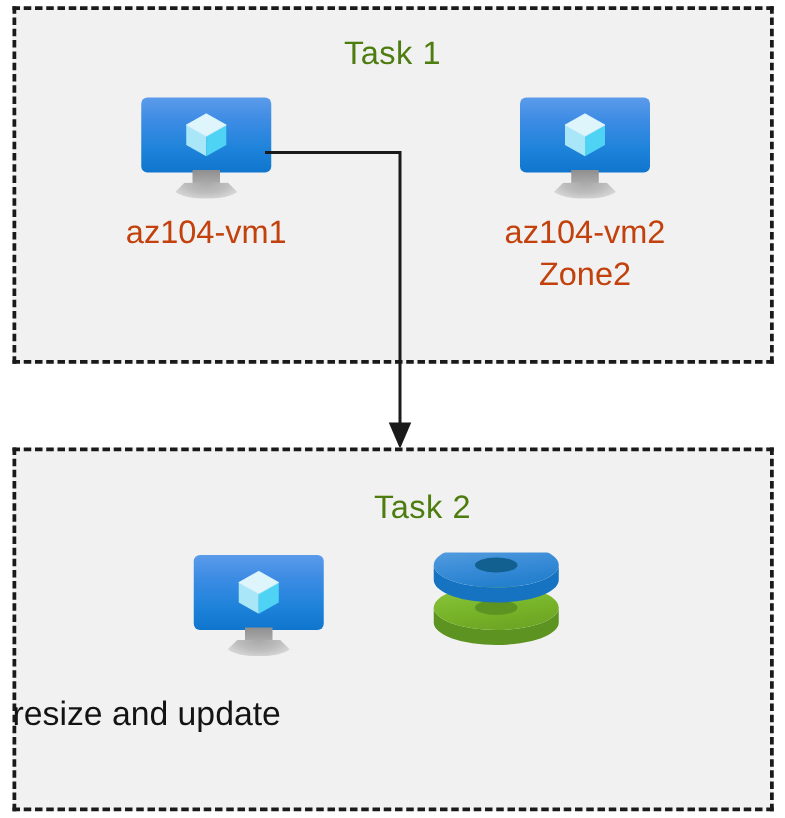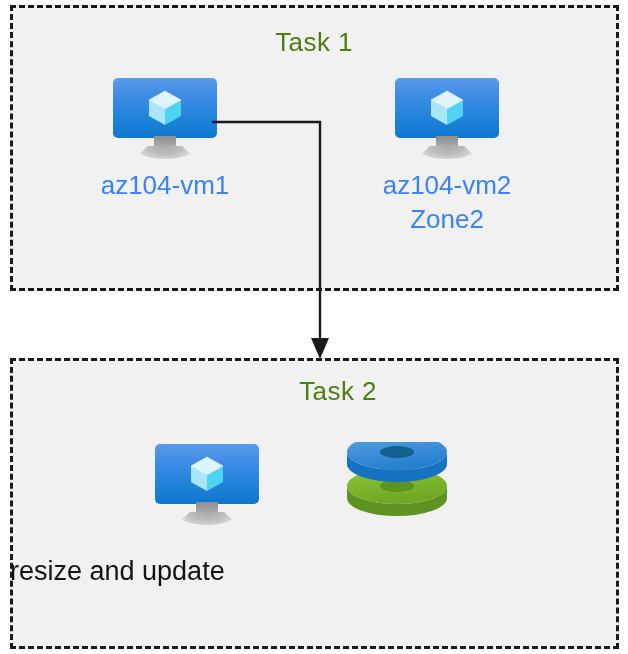--- a/index.html
+++ b/index.html
@@ -48,32 +48,32 @@
     left: 0;
     right: 0;
     text-align: center;
     color: #4d7c0f;
     font-size: 26px;
     font-family: "Liberation Sans", sans-serif;
     letter-spacing: 0.4px;
     line-height: 1;
   }
   #task1-title { top: 29px; }
-  #task2-title { top: 378px; padding-left: 48px; }
+  #task2-title { top: 392px; padding-left: 48px; }
 
   
   .vm-node {
     position: absolute;
     text-align: center;
   }
   #vm1-node { left: 60px; top: 78px; width: 210px; }
-  #vm2-node { left: 342px; top: 78px; width: 210px; }
+  #vm2-node { left: 363px; top: 78px; width: 210px; }
 
   .vm-label {
-    color: #3b82f6;
+    color: #c2410c;
     font-size: 26px;
     line-height: 34px;
     font-family: "Liberation Sans", sans-serif;
     white-space: pre;
   }
   .vm-label-wrap { margin-top: 10px; }
 
   
   .monitor {
     position: relative;

